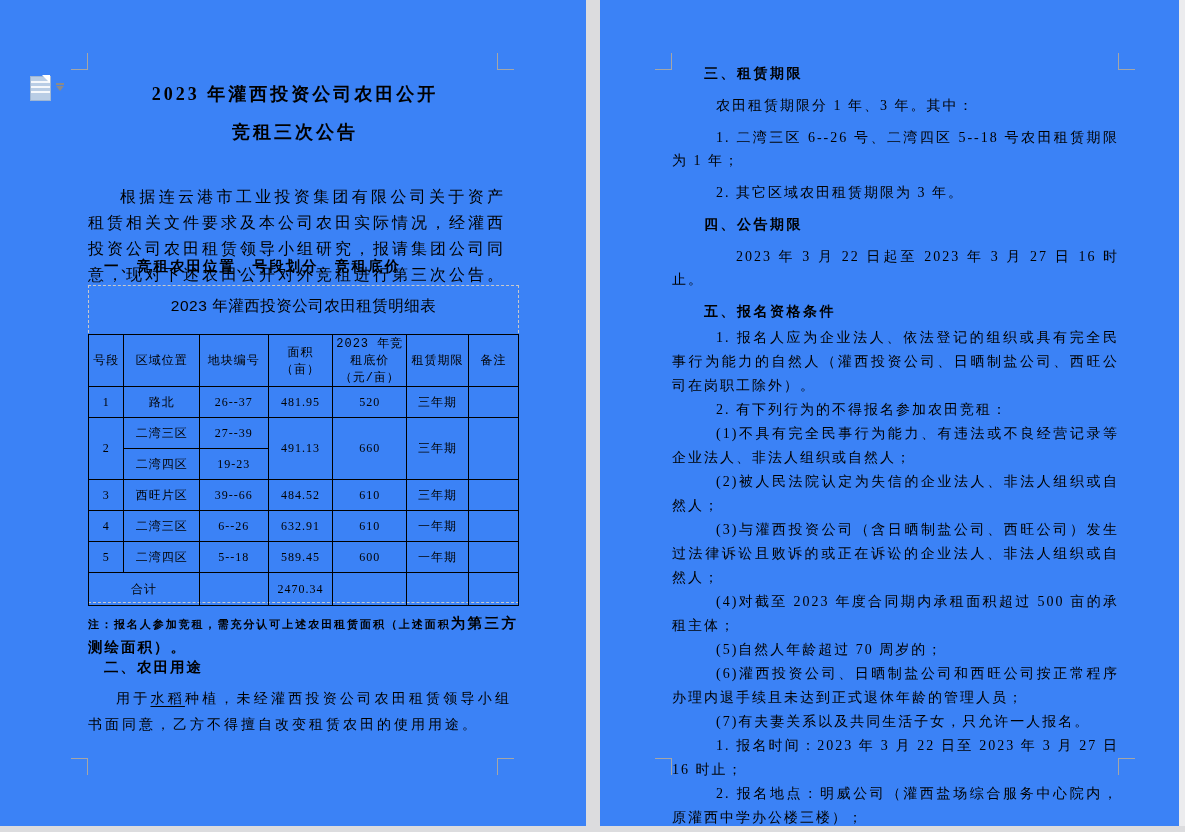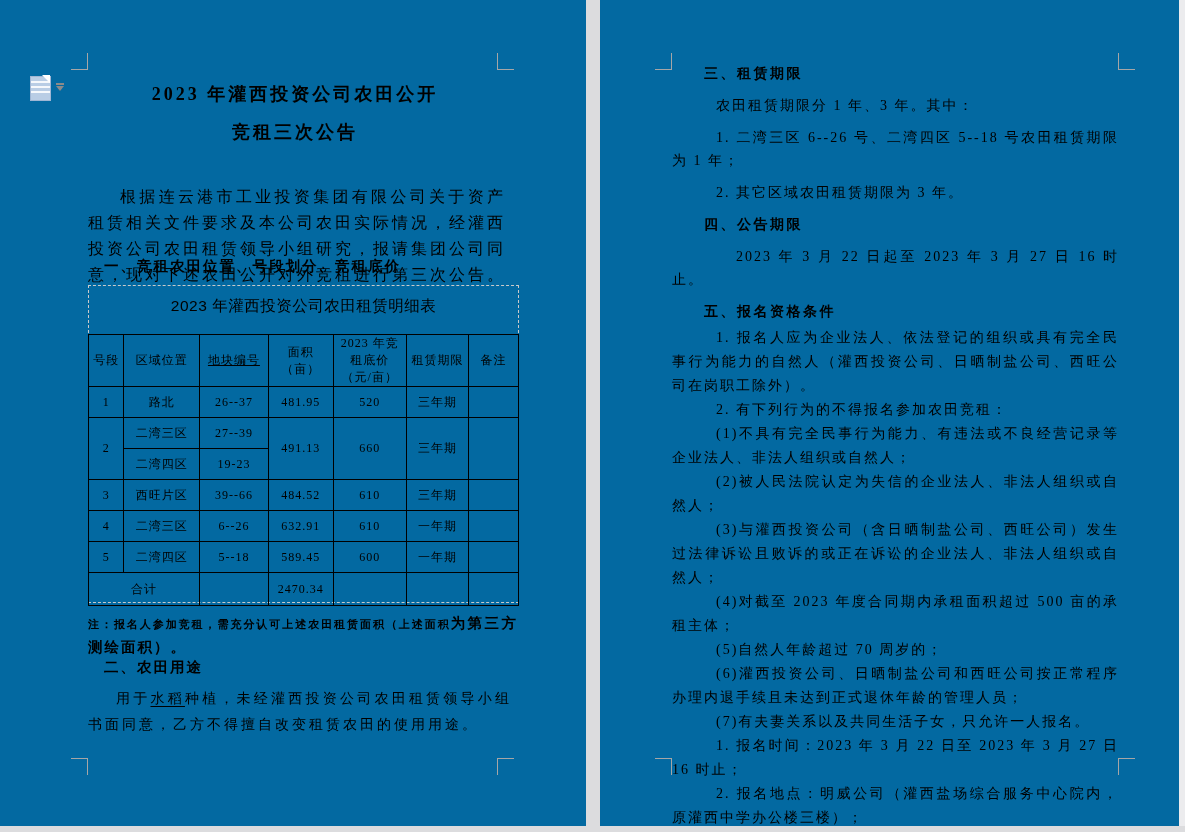--- a/index.html
+++ b/index.html
@@ -1,21 +1,21 @@
 <!DOCTYPE html>
 <html><head>
 <meta charset="utf-8">
 <style>
   html,body{margin:0;padding:0;}
   body{
     width:1185px;height:832px;position:relative;overflow:hidden;
     background:#ffffff;color:#000;
     font-family:"Liberation Serif","DejaVu Serif",serif;
   }
-  .page{position:absolute;top:0;height:826px;background:#0369a1;}
+  .page{position:absolute;top:0;height:826px;background:#3b82f6;}
   #page-left{left:0;width:586px;}
   #page-right{left:600px;width:585px;}
   #page-gutter{position:absolute;left:586px;top:0;width:14px;height:826px;background:#dcdcde;}
   #bottom-strip{position:absolute;left:0;top:826px;width:1185px;height:6px;background:#dcdcde;}
   #right-strip{position:absolute;left:1179px;top:0;width:6px;height:826px;background:#ececee;}
 
   
   .mark{position:absolute;width:16px;height:16px;}
   .mark.tl{border-right:1px solid #a6a6a6;border-bottom:1px solid #a6a6a6;}
   .mark.tr{border-left:1px solid #a6a6a6;border-bottom:1px solid #a6a6a6;}
@@ -53,23 +53,23 @@
     border:1px dashed #c9c9c9;}
   #table-title{position:absolute;left:0;top:10px;width:100%;text-align:center;
     font-family:"Liberation Sans","DejaVu Sans",sans-serif;
     font-weight:normal;font-size:15.5px;letter-spacing:0.5px;}
   #rent-table{position:absolute;left:-1px;top:48px;width:431px;
     border-collapse:collapse;font-size:12px;letter-spacing:1px;}
   #rent-table td,#rent-table th{border:1px solid #000;text-align:center;
     vertical-align:middle;font-weight:normal;padding:0 2px;}
   #rent-table .c-no{width:32px;}
   #rent-table .c-area{width:76px;}
-  #rent-table .c-plot{width:68px;text-decoration:underline;}
+  #rent-table .c-plot{width:68px;}
   #rent-table .c-size{width:61px;}
-  #rent-table .c-price{width:72px;}
+  #rent-table .c-price{width:72px;font-family:Liberation Mono, monospace;}
   #rent-table .c-term{width:61px;}
   #rent-table .c-note{width:48px;}
   #rent-table .hrow{height:44px;}
   #rent-table .drow{height:31px;}
   #rent-table .trow{height:33px;}
   #note-line{position:absolute;left:88px;top:612px;width:430px;
     font-weight:bold;font-size:11px;line-height:23px;letter-spacing:1.5px;text-align:justify;}
   #note-line .big{font-size:14.5px;letter-spacing:2px;}
   #h-sec2{top:658px;}
   #usage{position:absolute;left:88px;top:686px;width:424px;

